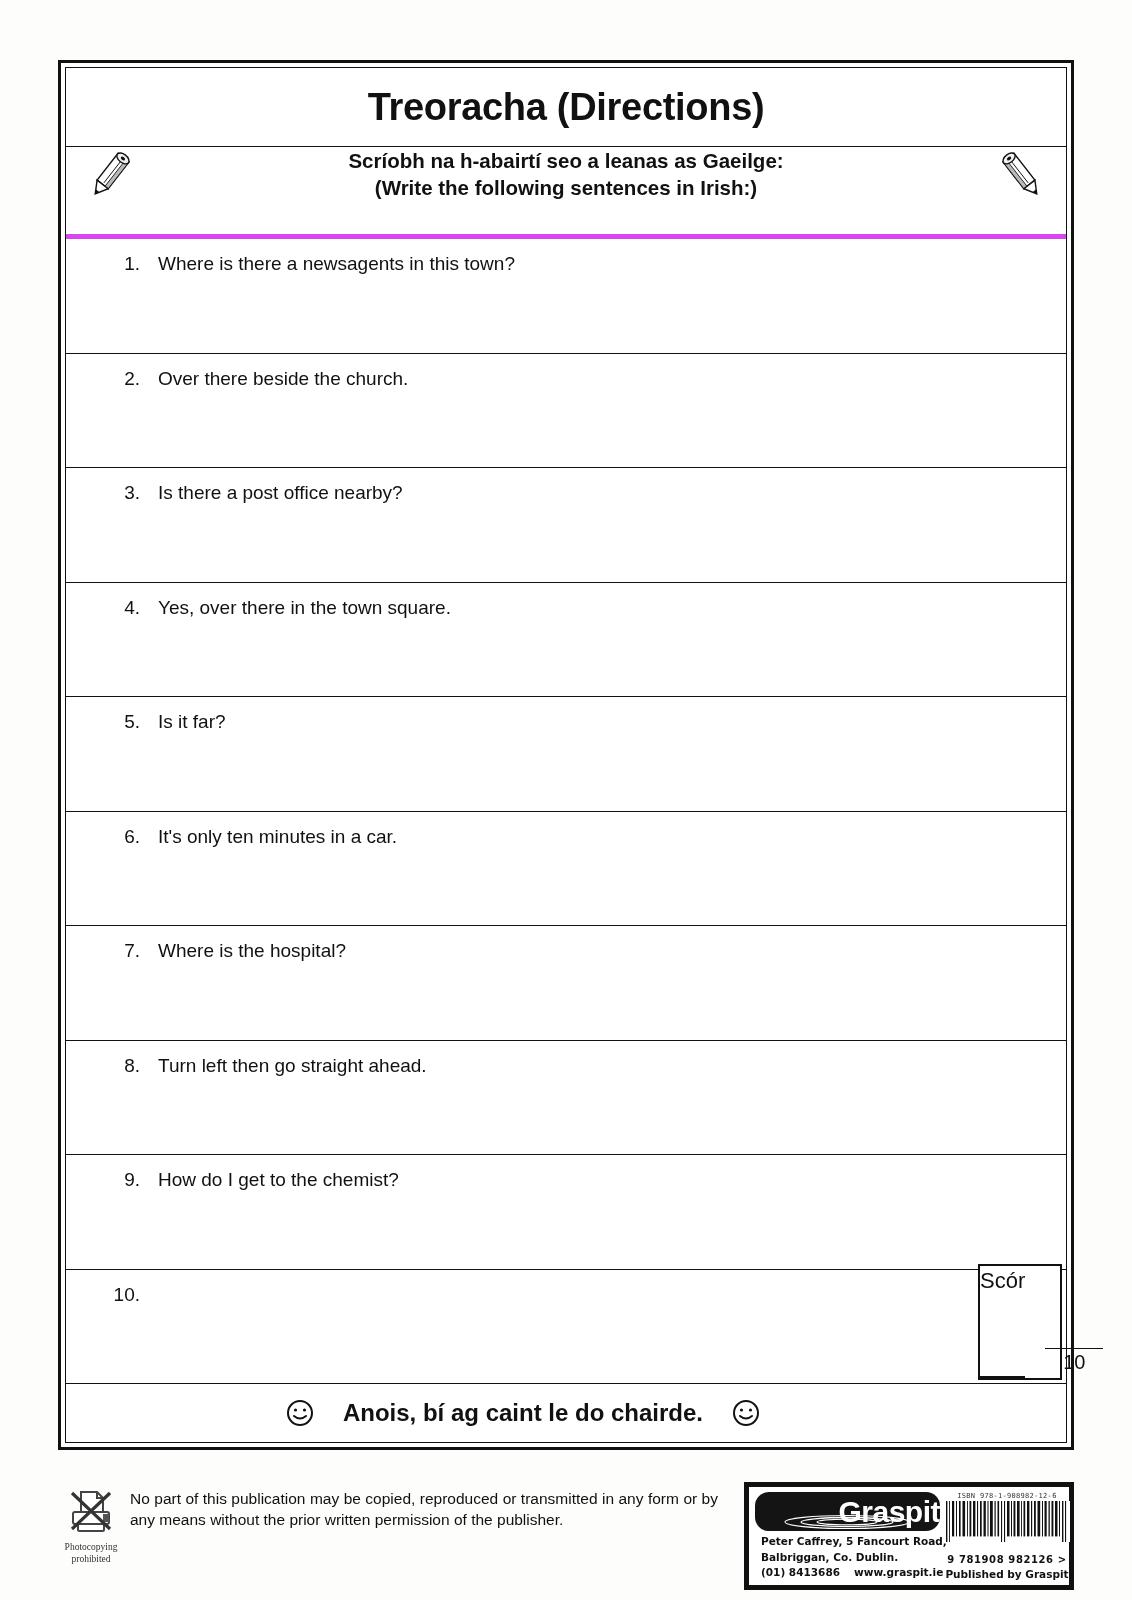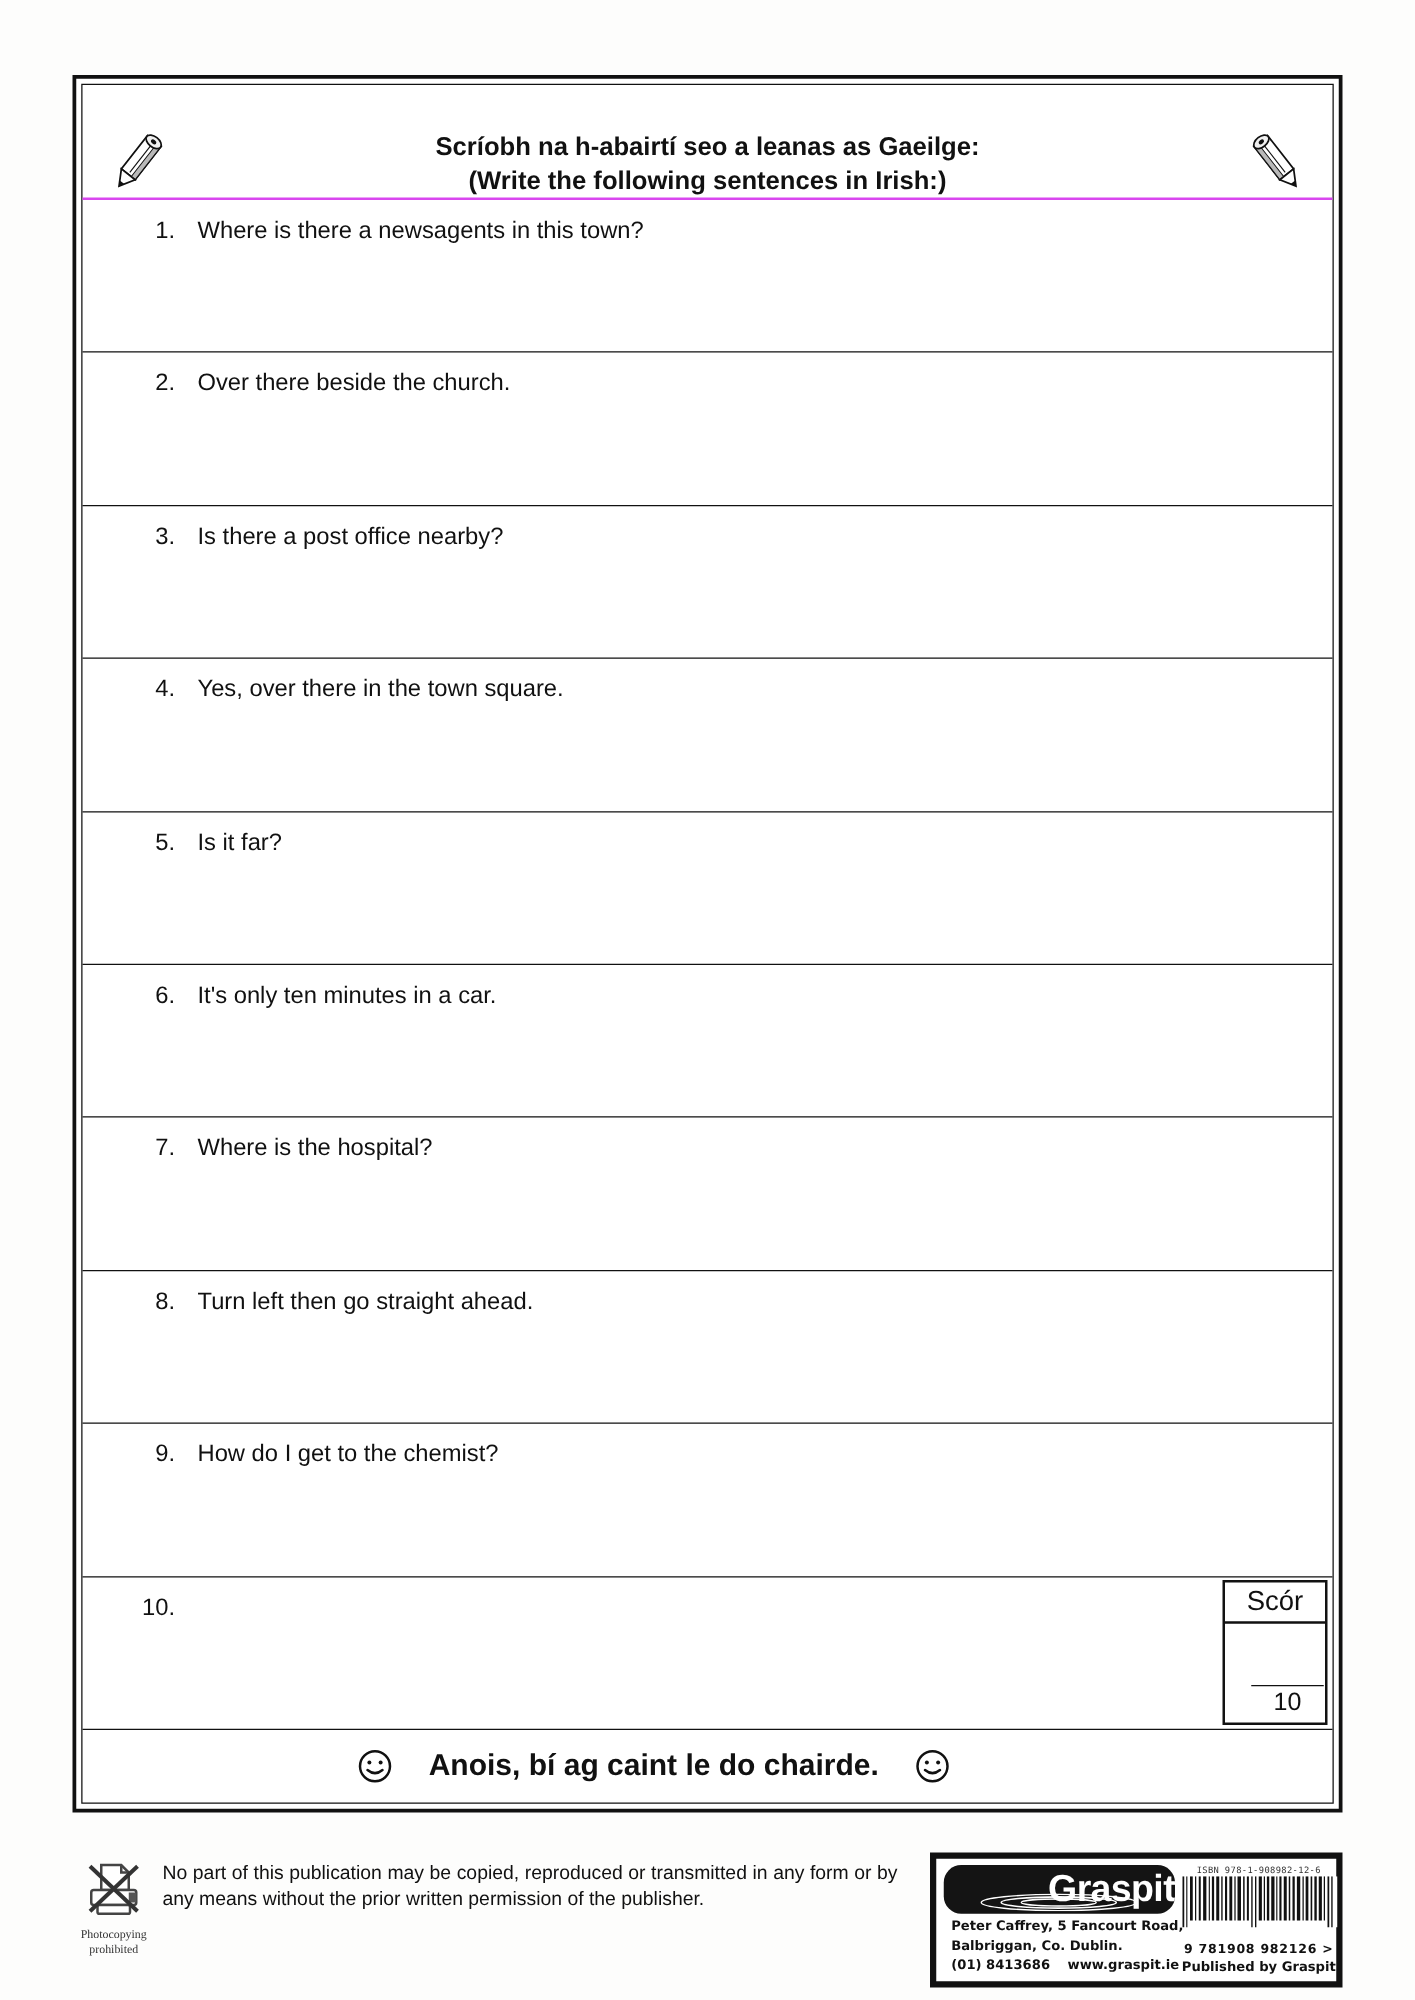--- a/index.html
+++ b/index.html
@@ -60,23 +60,23 @@
     font-size: 38px;
     font-weight: bold;
     letter-spacing: -0.3px;
     text-align: center;
     white-space: nowrap;
   }
 
   
   #instruction-row {
     height: 92px;
-    border-bottom: 2px solid #d946ef;
-    display: flex;
-    align-items: flex-end;
+    border-bottom: 5px solid #d946ef;
+    display: flex;
+    align-items: flex-start;
     justify-content: space-between;
     padding: 0 22px;
     box-sizing: border-box;
     flex: none;
   }
   #instruction-text {
     flex: 1;
     text-align: center;
     font-size: 20.5px;
     font-weight: bold;
@@ -117,21 +117,21 @@
   #score-box {
     position: absolute;
     right: 4px;
     bottom: 62px;
     width: 84px;
     height: 116px;
     border: 2px solid #111;
     box-sizing: border-box;
     background: #fff;
     display: flex;
-    flex-direction: column;
+    flex-direction: row;
   }
   #score-label {
     border-bottom: 2px solid #111;
     text-align: center;
     font-size: 22px;
     padding: 2px 0 3px;
     flex: none;
   }
   #score-body {
     flex: 1;
@@ -295,20 +295,23 @@
   }
 </style>
 </head>
 <body>
 
 <div id="sheet">
 
   <div id="worksheet-frame">
     <div id="worksheet-inner">
 
+      <div id="title-row">
+        <div id="page-title">Treoracha (Directions)</div>
+      </div>
 
       <div id="instruction-row">
         <span class="pencil-icon">
           <svg viewBox="0 0 44 56" width="44" height="56" aria-hidden="true">
             <g transform="rotate(38 22 28)">
               <rect x="15" y="6" width="14" height="34" fill="#ffffff" stroke="#111" stroke-width="1.4"></rect>
               <line x1="22" y1="8" x2="22" y2="38" stroke="#111" stroke-width="0.9"></line>
               <line x1="26" y1="8" x2="26" y2="38" stroke="#111" stroke-width="0.7"></line>
               <rect x="25" y="6" width="4" height="34" fill="#b9b9b9" stroke="#111" stroke-width="0.8"></rect>
               <ellipse cx="22" cy="7" rx="7" ry="4.2" fill="#f0f0f0" stroke="#111" stroke-width="1.4"></ellipse>

